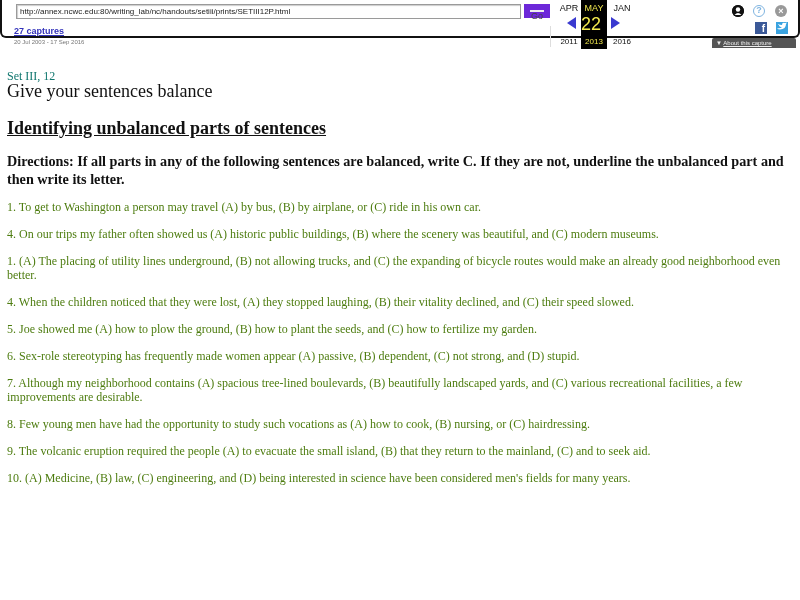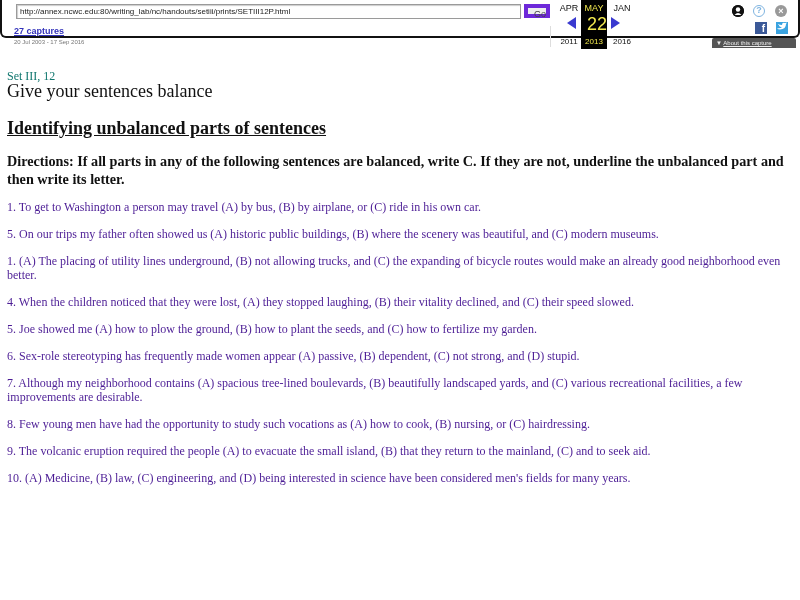--- a/index.html
+++ b/index.html
@@ -15,36 +15,36 @@
     }
     .wb-url {
       position: absolute; left: 14px; top: 4px; width: 505px; height: 15px;
       border: 1px solid #9a9a9a; background: #fff;
       font-size: 8px; line-height: 13px; padding-left: 3px; color: #222;
       font-family: "Liberation Sans", sans-serif;
       box-shadow: inset 1px 1px 1px #ccc;
     }
     .wb-go {
       position: absolute; left: 522px; top: 4px; width: 26px; height: 14px;
-      border: 4px solid #6d28d9; background: #eee; font-size: 9px; line-height: 12px;
-      text-align: right; color: #444;
+      border: 6px solid #6d28d9; background: #eee; font-size: 9px; line-height: 12px;
+      text-align: center; color: #444;
     }
     .wb-captures {
       position: absolute; left: 12px; top: 26px; font-size: 9px; font-weight: bold;
       color: #3333bb; text-decoration: underline;
     }
     .wb-range {
       position: absolute; left: 12px; top: 39px; font-size: 6px; color: #777;
     }
     .wb-col { position: absolute; top: 0; width: 30px; text-align: center; }
     .wb-col .m { position: absolute; top: 3px; left: 0; width: 100%; font-size: 9px; }
     .wb-col .y { position: absolute; top: 37px; left: 0; width: 100%; font-size: 8px; }
     .wb-prev { left: 552px; }
     .wb-cur { left: 579px; width: 26px; height: 49px; background: #000000; color: #f2e94e; }
-    .wb-cur .d { position: absolute; top: 14px; left: 0; width: 100%; font-size: 18px; line-height: 20px; text-align:right; }
+    .wb-cur .d { position: absolute; top: 14px; left: 0; width: 100%; font-size: 18px; line-height: 20px; text-align:left; }
     .wb-next { left: 605px; }
     .wb-sep { position: absolute; left: 548px; top: 26px; width: 1px; height: 21px; background: #ddd; }
     .arrow-left, .arrow-right {
       position: absolute; top: 17px; width: 0; height: 0;
       border-top: 6px solid transparent; border-bottom: 6px solid transparent;
     }
     .arrow-left { left: 565px; border-right: 9px solid #3a3ad0; }
     .arrow-right { left: 609px; border-left: 9px solid #3a3ad0; }
 
     .wb-icon { position: absolute; width: 12px; height: 12px; border-radius: 50%; font-size: 9px; line-height: 12px; text-align: center; font-weight: bold; }
@@ -60,21 +60,21 @@
     }
     .wb-about .lbl { text-decoration: underline; }
 
     
     .doc { position: absolute; left: 7px; top: 49px; width: 790px; }
     .setlabel { font-size: 12px; line-height: 14px; position: absolute; top: 20px; left: 0; color: #0f766e; }
     h1.title { position: absolute; top: 32px; left: 0; font-size: 18px; font-weight: normal; white-space: nowrap; }
     h2.subtitle { position: absolute; top: 69px; left: 0; font-size: 18px; font-weight: bold; text-decoration: underline; white-space: nowrap; }
     .directions { position: absolute; top: 103px; left: 0; width: 790px; font-size: 14.2px; font-weight: bold; line-height: 18px; }
     .items { position: absolute; top: 151px; left: 0; width: 790px; list-style: none; }
-    .items li { font-size: 12px; line-height: 14px; margin-bottom: 13px; color: #4c1d95; }
+    .items li { font-size: 12px; line-height: 14px; margin-bottom: 13px; color: #4d7c0f; }
   </style>
 </head>
 <body>
 
 <div class="wb-toolbar">
   <input class="wb-url" type="text" value="http://annex.ncwc.edu:80/writing_lab/nc/handouts/setiii/prints/SETIII12P.html" style="">
   <div class="wb-go">Go</div>
   <a class="wb-captures">27 captures</a>
   <div class="wb-range">20 Jul 2003 - 17 Sep 2016</div>
 
@@ -116,21 +116,21 @@
   </div>
 </div>
 
 <div class="doc">
   <div class="setlabel">Set III, 12</div>
   <h1 class="title">Give your sentences balance</h1>
   <h2 class="subtitle">Identifying unbalanced parts of sentences</h2>
   <p class="directions">Directions: If all parts in any of the following sentences are balanced, write C. If they are not, underline the unbalanced part and then write its letter.</p>
   <ol class="items">
     <li>1. To get to Washington a person may travel (A) by bus, (B) by airplane, or (C) ride in his own car.</li>
-    <li>5. On our trips my father often showed us (A) historic public buildings, (B) where the scenery was beautiful, and (C) modern museums.</li>
+    <li>4. On our trips my father often showed us (A) historic public buildings, (B) where the scenery was beautiful, and (C) modern museums.</li>
     <li>1. (A) The placing of utility lines underground, (B) not allowing trucks, and (C) the expanding of bicycle routes would make an already good neighborhood even better.</li>
     <li>4. When the children noticed that they were lost, (A) they stopped laughing, (B) their vitality declined, and (C) their speed slowed.</li>
     <li>5. Joe showed me (A) how to plow the ground, (B) how to plant the seeds, and (C) how to fertilize my garden.</li>
     <li>6. Sex-role stereotyping has frequently made women appear (A) passive, (B) dependent, (C) not strong, and (D) stupid.</li>
     <li>7. Although my neighborhood contains (A) spacious tree-lined boulevards, (B) beautifully landscaped yards, and (C) various recreational facilities, a few improvements are desirable.</li>
     <li>8. Few young men have had the opportunity to study such vocations as (A) how to cook, (B) nursing, or (C) hairdressing.</li>
     <li>9. The volcanic eruption required the people (A) to evacuate the small island, (B) that they return to the mainland, (C) and to seek aid.</li>
     <li>10. (A) Medicine, (B) law, (C) engineering, and (D) being interested in science have been considered men's fields for many years.</li>
   </ol>
 </div>

